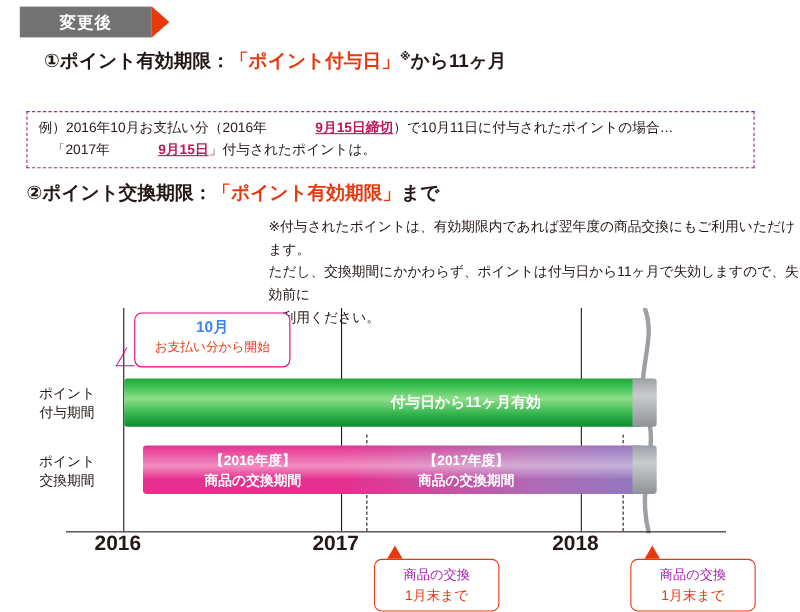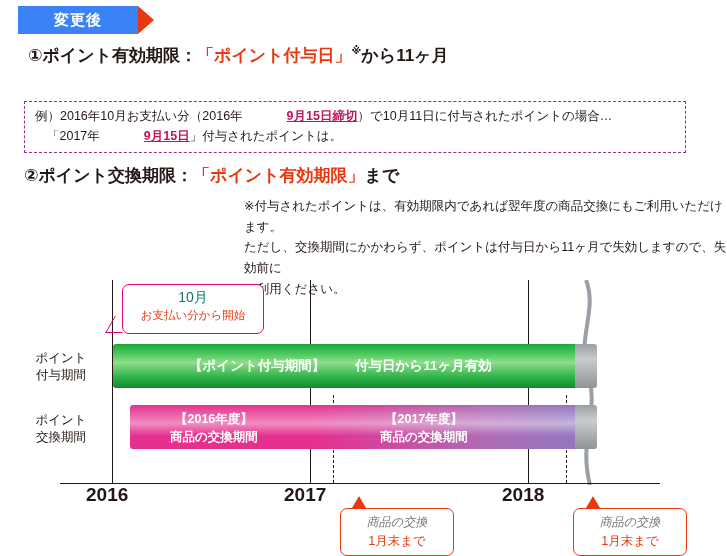--- a/index.html
+++ b/index.html
@@ -9,35 +9,35 @@
     font-family:"Liberation Sans","DejaVu Sans",sans-serif;
     color:#231815;
     position:relative;
     overflow:hidden;
   }
   .page{position:relative;width:727px;height:556px;}
 
   
   .banner{
     position:absolute;left:18px;top:6px;width:120px;height:28px;
-    background:#3b82f6;
+    background:#737373;
     color:#ffffff;font-size:15px;font-weight:bold;
     display:flex;align-items:center;justify-content:center;
     letter-spacing:1px;
   }
   .banner-arrow{
     position:absolute;left:138px;top:6px;width:0;height:0;
     border-top:14px solid transparent;
     border-bottom:14px solid transparent;
     border-left:16px solid #e8380d;
   }
 
   
   .sec1-title{
-    position:absolute;left:28px;top:44px;
+    position:absolute;left:40px;top:44px;
     font-size:17px;font-weight:bold;white-space:nowrap;
   }
   .sec1-title .red{color:#e8380d;}
   .sec1-title .sup{font-size:10px;vertical-align:super;}
 
   .sec1-note{
     position:absolute;left:196px;top:74px;
     font-size:12.5px;
   }
 
@@ -77,21 +77,21 @@
 
   
   .wave{position:absolute;left:572px;top:10px;width:32px;height:205px;}
 
   
   .callout10{
     position:absolute;left:122px;top:14px;width:140px;height:48px;
     border:1px solid #e4007f;border-radius:7px;background:#ffffff;
     text-align:center;
   }
-  .callout10 .t1{font-size:14px;font-weight:normal;color:#0f766e;margin-top:4px;}
+  .callout10 .t1{font-size:14px;font-weight:bold;color:#3b82f6;margin-top:4px;}
   .callout10 .t2{font-size:11.5px;color:#e8380d;margin-top:1px;}
   .callout10-tail{
     position:absolute;left:110px;top:46px;width:16px;height:16px;
     border-left:1px solid #e4007f;border-bottom:1px solid #e4007f;
     transform:skewX(-30deg);
     background:transparent;
   }
 
   
   .rowlabel{
@@ -125,21 +125,21 @@
   }
   .pinkbar .inner{
     position:absolute;left:0;top:0;width:100%;height:44px;
     background:linear-gradient(to bottom,rgba(255,255,255,0) 0%,rgba(255,255,255,0.45) 42%,rgba(255,255,255,0) 70%);
     border-radius:3px;
   }
   .pinkbar .cap{
     position:absolute;top:6px;color:#ffffff;font-size:12.5px;font-weight:bold;
     text-align:center;line-height:1.4;white-space:nowrap;
   }
-  .pinkbar .cap.p1{left:40px;}
+  .pinkbar .cap.p1{left:56px;}
   .pinkbar .cap.p2{left:250px;}
   .pink-end{
     position:absolute;left:575px;top:135px;width:22px;height:44px;
     background:linear-gradient(to bottom,#9aa0a6 0%,#c9ccce 35%,#8e9396 100%);
     border-radius:0 3px 3px 0;
   }
 
   
   .axis{position:absolute;left:60px;top:213px;width:600px;height:1px;background:#231815;}
   .yearlabel{
@@ -147,21 +147,21 @@
   }
   .yearlabel.y2016{left:86px;}
   .yearlabel.y2017{left:284px;}
   .yearlabel.y2018{left:502px;}
 
   
   .cbox{
     position:absolute;width:112px;height:46px;border:1px solid #e8380d;border-radius:7px;
     background:#ffffff;text-align:center;
   }
-  .cbox .t1{font-size:12px;color:#737373;margin-top:5px;font-style:italic;}
+  .cbox .t1{font-size:12px;color:#a21caf;margin-top:5px;}
   .cbox .t2{font-size:12.5px;color:#e8380d;font-weight:normal;margin-top:2px;}
   .cbox.b1{left:340px;top:238px;}
   .cbox.b2{left:573px;top:238px;}
   .ctail{position:absolute;width:0;height:0;
     border-left:7px solid transparent;border-right:7px solid transparent;
     border-bottom:12px solid #e8380d;}
   .ctail.t1{left:352px;top:226px;}
   .ctail.t2{left:586px;top:226px;}
 </style>
 </head>
@@ -215,21 +215,20 @@
     <div class="rowlabel r1">
       <div>ポイント</div>
       <div>付与期間</div>
     </div>
     <div class="rowlabel r2">
       <div>ポイント</div>
       <div>交換期間</div>
     </div>
 
     <div class="greenbar">
-      <div class="cap c1">【ポイント付与期間】</div>
       <div class="cap c2">付与日から11ヶ月有効</div>
     </div>
     <div class="green-end"></div>
 
     <div class="pinkbar">
       <div class="inner"></div>
       <div class="cap p1">
         <div>【2016年度】</div>
         <div>商品の交換期間</div>
       </div>

